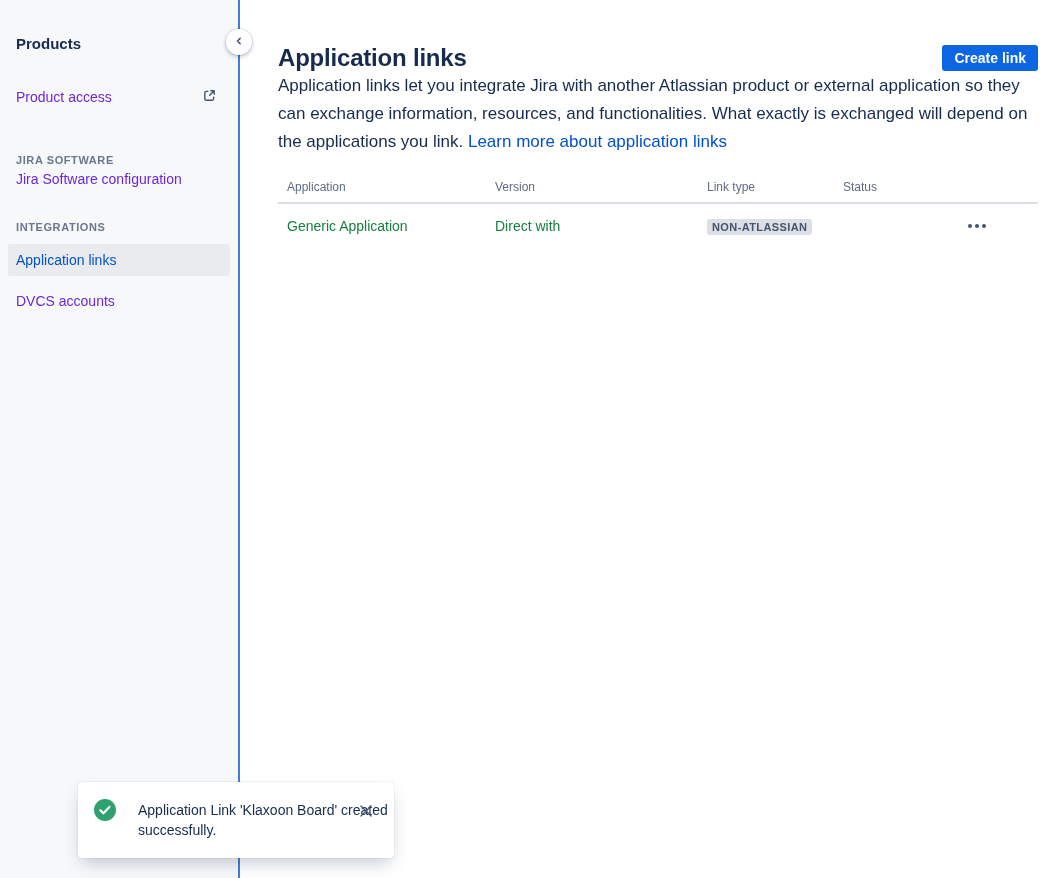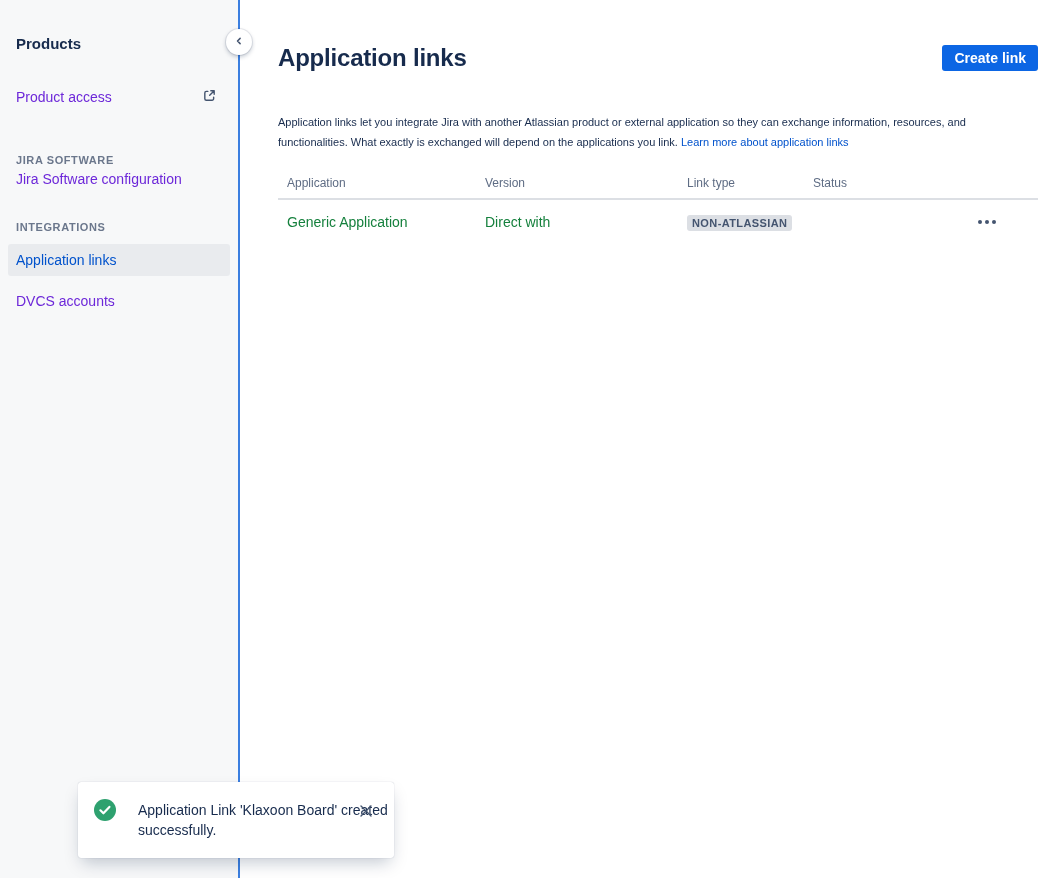--- a/index.html
+++ b/index.html
@@ -70,35 +70,35 @@
   }
   .create-btn {
     background: #0C66E4; color: #ffffff;
     border: none; border-radius: 3px;
     height: 26px; padding: 0 12px;
     font-family: "Liberation Sans", sans-serif;
     font-size: 14px; font-weight: 700;
     cursor: pointer;
   }
   .description {
-    margin-top: 40px;
     width: 754px;
-    font-size: 11px; line-height: 20px; color: #172B4D;
+    font-size: 17px; line-height: 28px; color: #172B4D;
   }
   .description a {
     color: #0052CC; text-decoration: none; cursor: pointer;
   }
 
   
   .apps-table { margin-top: 24px; }
   .table-grid {
     display: grid;
     grid-template-columns: 198px 202px 126px 1fr 40px;
     padding-left: 9px;
     align-items: center;
+    gap: 10px;
   }
   .table-head {
     border-bottom: 2px solid #DCDFE4;
     padding-bottom: 8px;
   }
   .th {
     font-size: 12px; color: #5E6C84; font-weight: 400;
   }
   .table-row { height: 44px; }
   .cell-app { display: flex; align-items: center; gap: 7px; }

